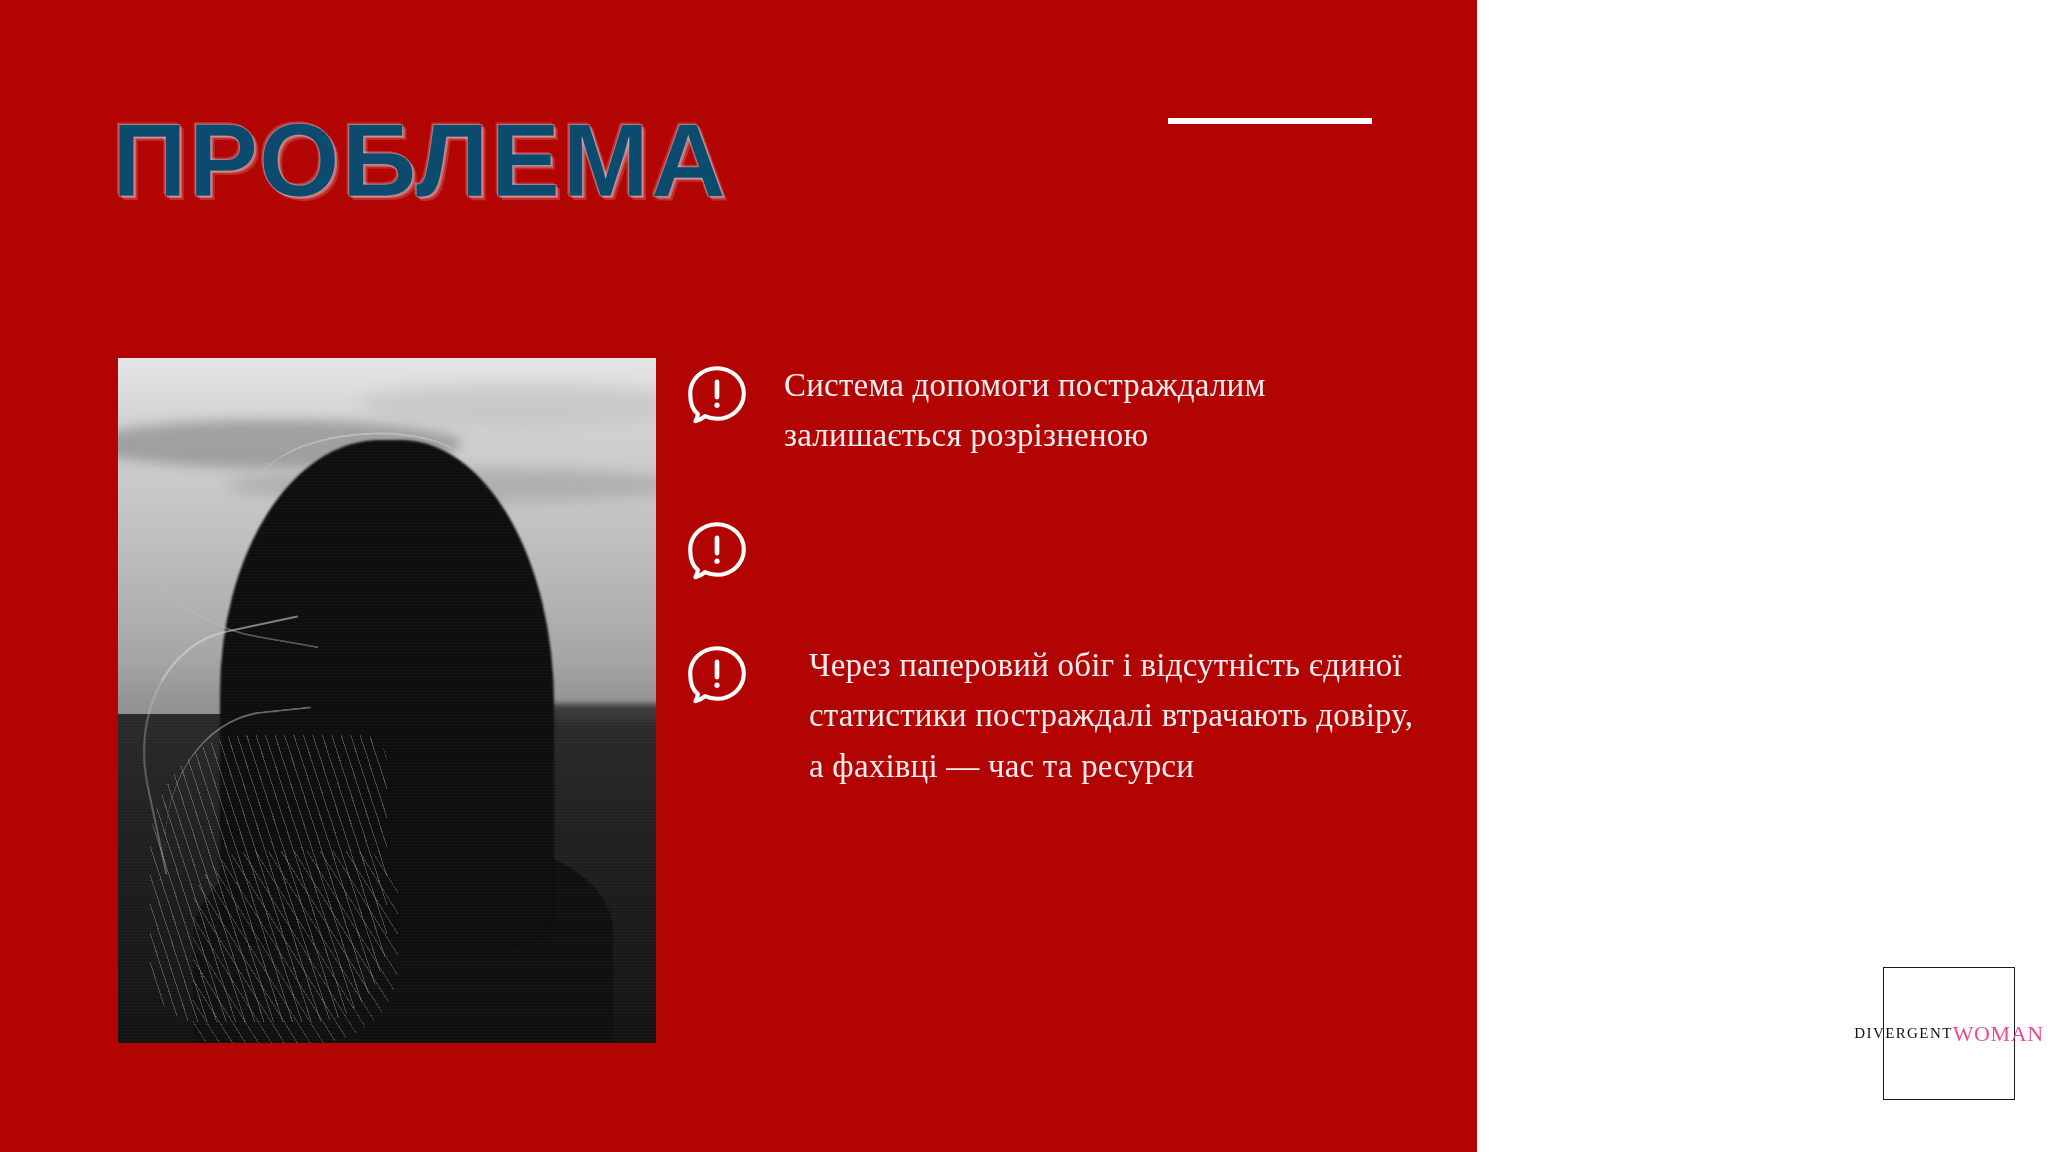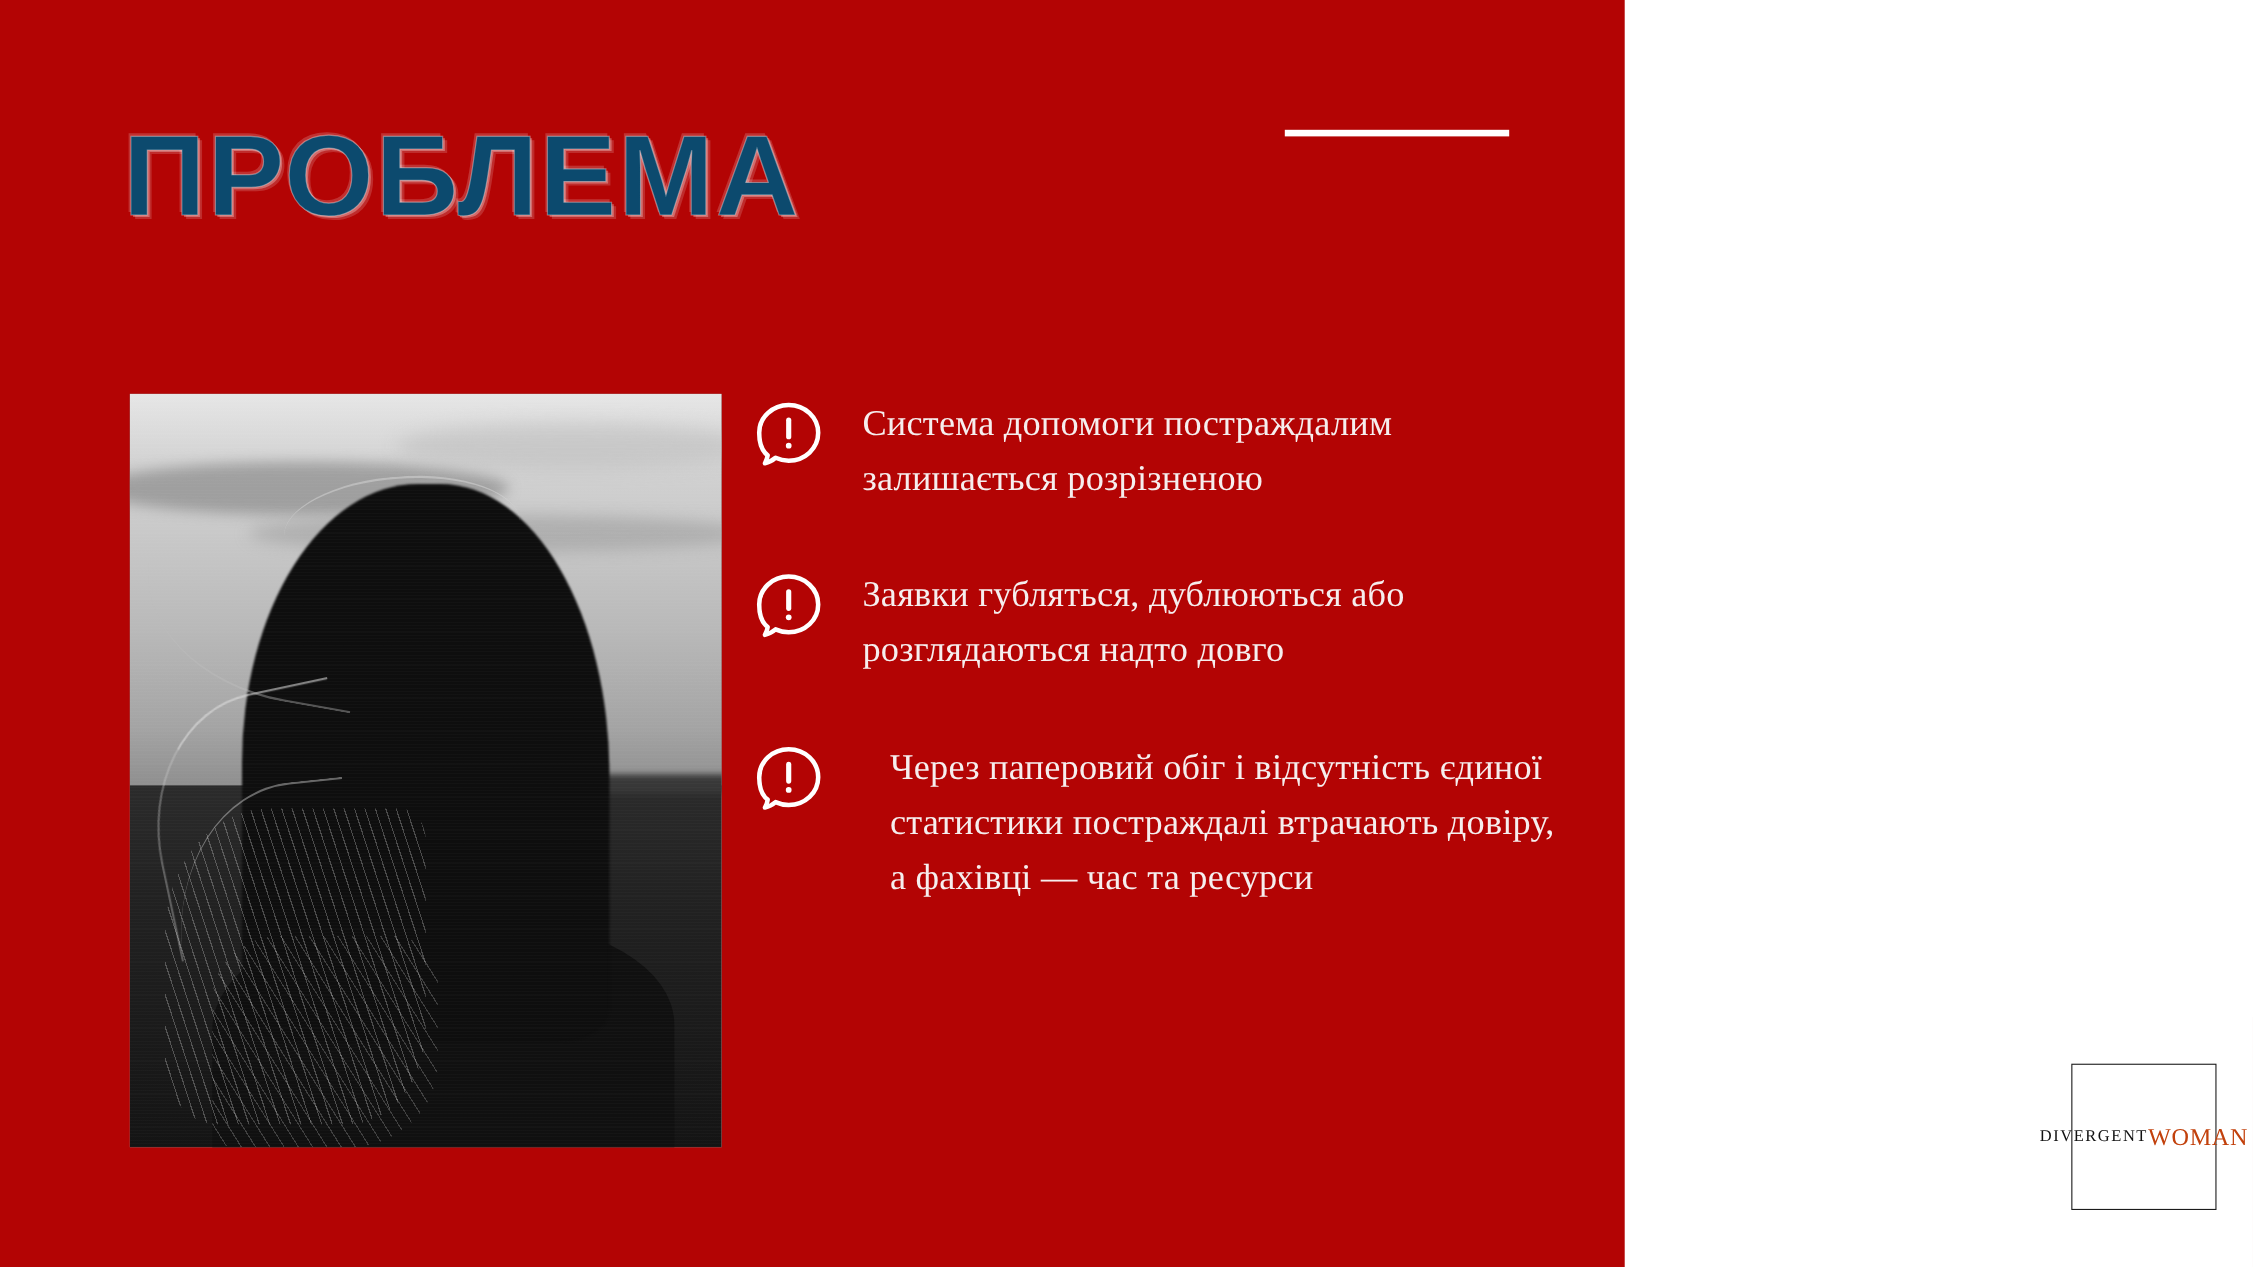--- a/index.html
+++ b/index.html
@@ -218,21 +218,21 @@
     font-family:"Liberation Serif", serif;
     font-size:15px;
     letter-spacing:1.4px;
     color:#111111;
     line-height:1.05;
   }
   .logo-word-2 {
     font-family:"Liberation Serif", serif;
     font-size:22px;
     letter-spacing:0.6px;
-    color:#c2410c;
+    color:#ec4899;
     line-height:1.05;
   }
 </style>
 </head>
 <body>
 
 <div class="slide">
 
   <div class="red-panel"></div>
 
@@ -272,21 +272,20 @@
     </div>
 
     <div class="bullet">
       <span class="bullet-icon">
         <svg viewBox="0 0 48 48" fill="none">
           <path d="M24 4.5c10.8 0 19.5 8.2 19.5 18.4S34.8 41.3 24 41.3c-3.1 0-6.1-.7-8.7-1.9-1.6 1.4-4 3-7 3.6.9-1.6 1.6-3.4 1.8-5.2C5.6 34.4 4.5 29 4.5 22.9 4.5 12.7 13.2 4.5 24 4.5z" stroke="#ffffff" stroke-width="3" stroke-linejoin="round" stroke-linecap="round"></path>
           <line x1="24" y1="14.5" x2="24" y2="25.5" stroke="#ffffff" stroke-width="3.4" stroke-linecap="round"></line>
           <circle cx="24" cy="31.4" r="1.9" fill="#ffffff"></circle>
         </svg>
       </span>
-      <div class="bullet-text">Заявки губляться, дублюються або розглядаються надто довго</div>
     </div>
 
     <div class="bullet">
       <span class="bullet-icon">
         <svg viewBox="0 0 48 48" fill="none">
           <path d="M24 4.5c10.8 0 19.5 8.2 19.5 18.4S34.8 41.3 24 41.3c-3.1 0-6.1-.7-8.7-1.9-1.6 1.4-4 3-7 3.6.9-1.6 1.6-3.4 1.8-5.2C5.6 34.4 4.5 29 4.5 22.9 4.5 12.7 13.2 4.5 24 4.5z" stroke="#ffffff" stroke-width="3" stroke-linejoin="round" stroke-linecap="round"></path>
           <line x1="24" y1="14.5" x2="24" y2="25.5" stroke="#ffffff" stroke-width="3.4" stroke-linecap="round"></line>
           <circle cx="24" cy="31.4" r="1.9" fill="#ffffff"></circle>
         </svg>
       </span>

